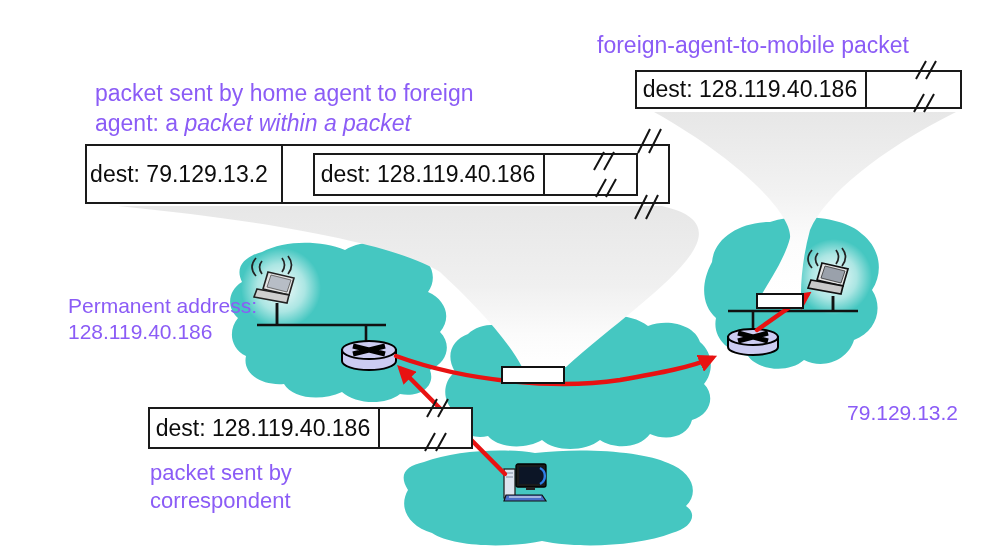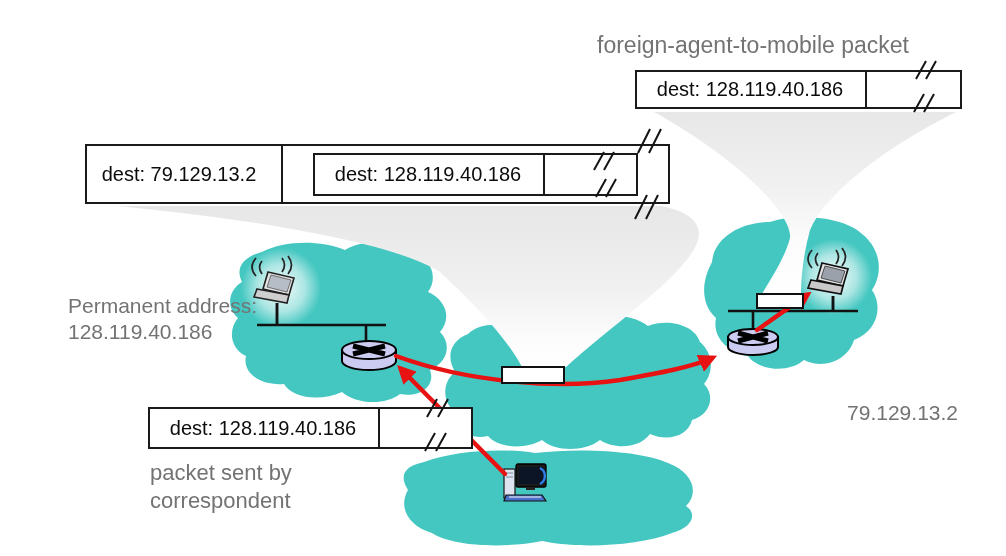--- a/index.html
+++ b/index.html
@@ -1,25 +1,25 @@
 <!DOCTYPE html>
 <html><head>
 <meta charset="utf-8">
 <style>
   html,body{margin:0;padding:0;background:#fff;}
   #stage{position:relative;width:1006px;height:556px;background:#fff;overflow:hidden;
          font-family:"Liberation Sans","DejaVu Sans",sans-serif;color:#111;}
   #art,#overlay{position:absolute;left:0;top:0;width:1006px;height:556px;}
   #art{z-index:0;}
   #overlay{z-index:3;pointer-events:none;}
-  .txt{position:absolute;z-index:2;white-space:pre;color:#737373;}
+  .txt{position:absolute;z-index:2;white-space:pre;color:#8b5cf6;}
   .pbox{position:absolute;z-index:2;background:#fff;border:2px solid #1a1a1a;box-sizing:border-box;}
   .pdiv{position:absolute;z-index:2;background:#1a1a1a;width:2px;}
   .plabel{position:absolute;z-index:2;display:flex;align-items:center;justify-content:center;
-          font-size:20px;color:#0c0c0c;}
+          font-size:23px;color:#0c0c0c;}
   .cap{font-size:23px;line-height:30px;}
   .lab{font-size:21px;line-height:26px;margin-left:43px;}
   .cap2{font-size:22px;line-height:28px;}
   .it{font-style:italic;}
 </style>
 </head>
 <body>
 
 <div id="stage">
 
@@ -138,20 +138,21 @@
     <path d="M505,474 L401,369" stroke="#e81212" stroke-width="4.4" fill="none" stroke-linecap="round" marker-end="url(#ah)"></path>
     <path d="M396,356 C470,383 560,389 620,380 C660,373 692,367 712,358" stroke="#e81212" stroke-width="4.4" fill="none" stroke-linecap="round" marker-end="url(#ah)"></path>
     <path d="M757,330 L807,295" stroke="#e81212" stroke-width="4.4" fill="none" stroke-linecap="round" marker-end="url(#ah)"></path>
 
     <rect x="502" y="367" width="62" height="16" fill="#fff" stroke="#111" stroke-width="2"></rect>
     <rect x="757" y="294" width="46" height="14" fill="#fff" stroke="#111" stroke-width="2"></rect>
   </svg>
 
   <div class="txt cap" style="left:597px;top:30px;">foreign-agent-to-mobile packet</div>
 
+  <div class="txt cap" style="left:95px;top:78px;"><span>packet sent by home agent to foreign</span><br><span>agent: a </span><span class="it">packet within a packet</span></div>
 
   <div class="txt lab" style="left:25px;top:293px;"><span>Permanent address:</span><br><span>128.119.40.186</span></div>
 
   <div class="txt lab" style="left:738px;top:374px;width:177px;text-align:right;"><br><span>79.129.13.2</span></div>
 
   <div class="txt cap2" style="left:150px;top:459px;"><span>packet sent by</span><br><span>correspondent</span></div>
 
   <div class="pbox" style="left:635px;top:70px;width:327px;height:39px;"></div>
   <div class="pdiv" style="left:865px;top:72px;height:35px;"></div>
   <div class="plabel" style="left:635px;top:70px;width:230px;height:39px;">dest: 128.119.40.186</div>

